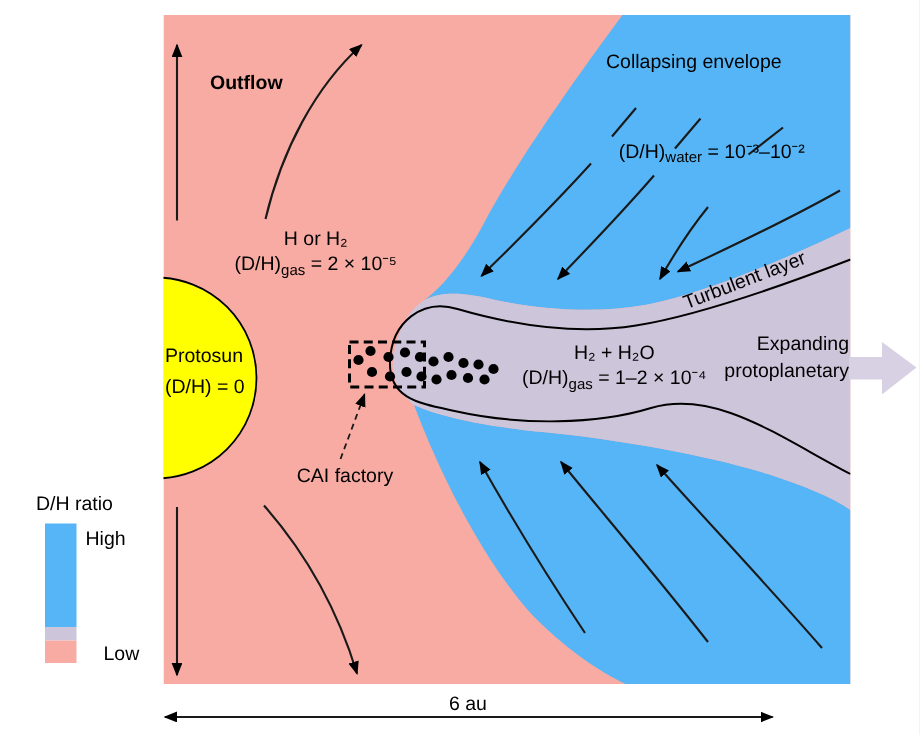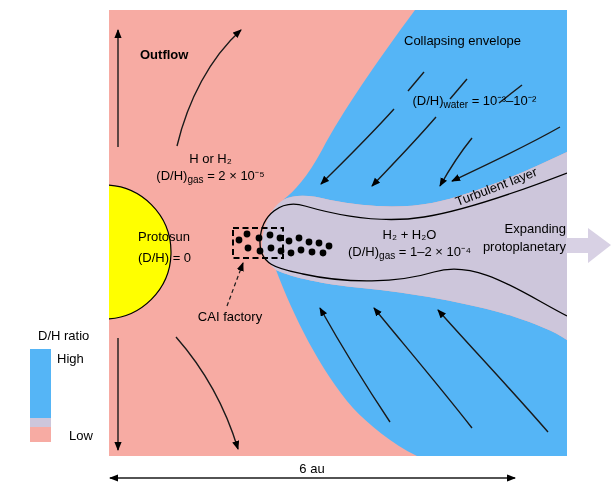--- a/index.html
+++ b/index.html
@@ -111,37 +111,37 @@
 
   <div class="lbl center" style="left:372px;top:92px;width:205px;">
     <div><span>(D/H)</span><span class="sb">water</span><span> = 10⁻³–10⁻²</span></div>
   </div>
 
   <div class="lbl center" style="left:128px;top:150px;width:165px;">
     <div>H or H₂</div>
     <div><span>(D/H)</span><span class="sb">gas</span><span> = 2 × 10⁻⁵</span></div>
   </div>
 
-  <div class="lbl" style="left:110px;top:226px;line-height:21px;margin-left:28px;">
+  <div class="lbl" style="left:110px;top:226px;line-height:21px;">
     <div>Protosun</div>
     <div>(D/H) = 0</div>
   </div>
 
   <div class="lbl center" style="left:312px;top:226px;width:195px;">
     <div>H₂ + H₂O</div>
     <div><span>(D/H)</span><span class="sb">gas</span><span> = 1–2 × 10⁻⁴</span></div>
   </div>
 
   <div class="lbl rot" style="left:452px;top:172px;width:120px;">Turbulent layer</div>
 
   <div class="lbl right lh" style="left:448px;top:220px;width:118px;">
     <div>Expanding</div>
     <div>protoplanetary</div>
   </div>
 
   <div class="lbl center" style="left:185px;top:308px;width:90px;">CAI factory</div>
 
-  <div class="lbl" style="left:38px;top:327px;text-align:center;">D/H ratio</div>
+  <div class="lbl" style="left:24px;top:327px;text-align:center;">D/H ratio</div>
   <div class="lbl" style="left:57px;top:350px;">High</div>
   <div class="lbl" style="left:57px;top:427px;margin-left:12px;">Low</div>
 
   <div class="lbl center" style="left:281px;top:460px;width:62px;">6 au</div>
 </div>
 
 </body></html>

